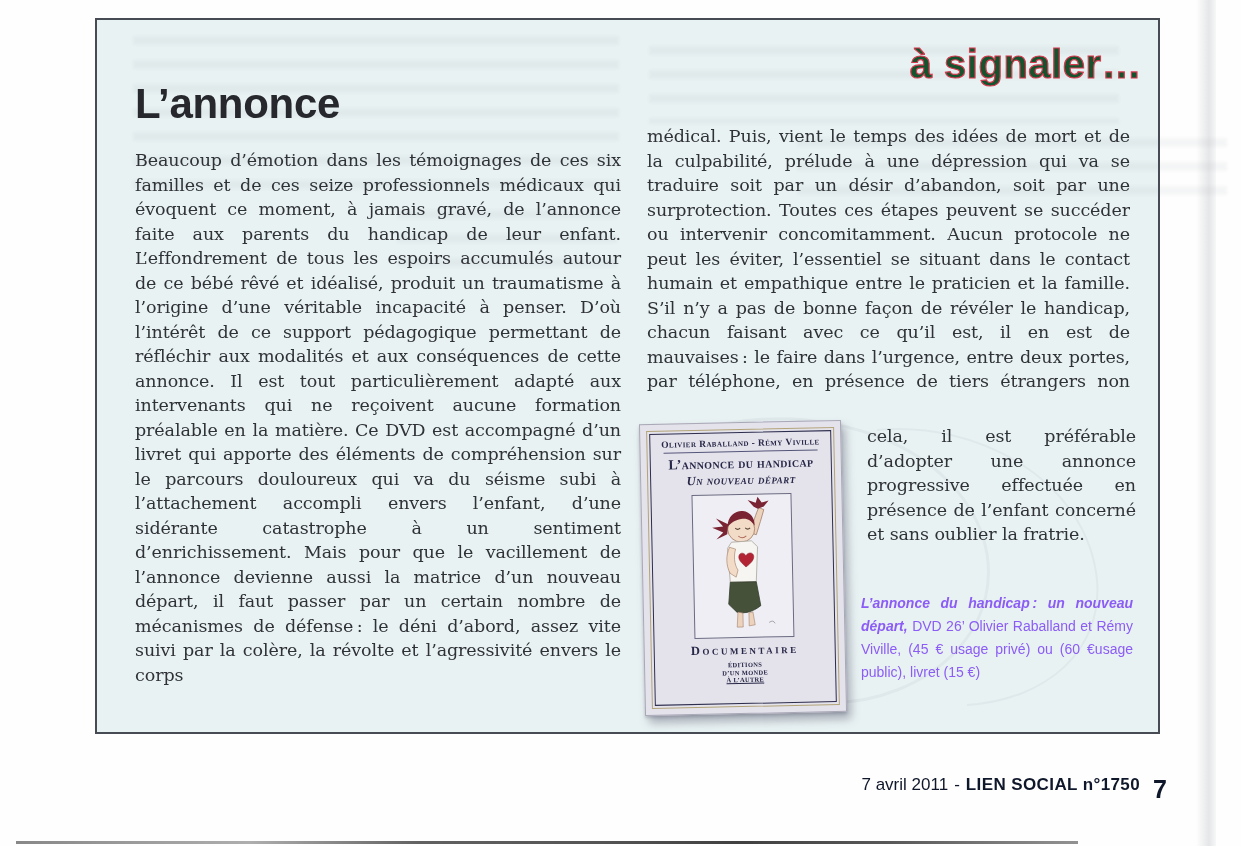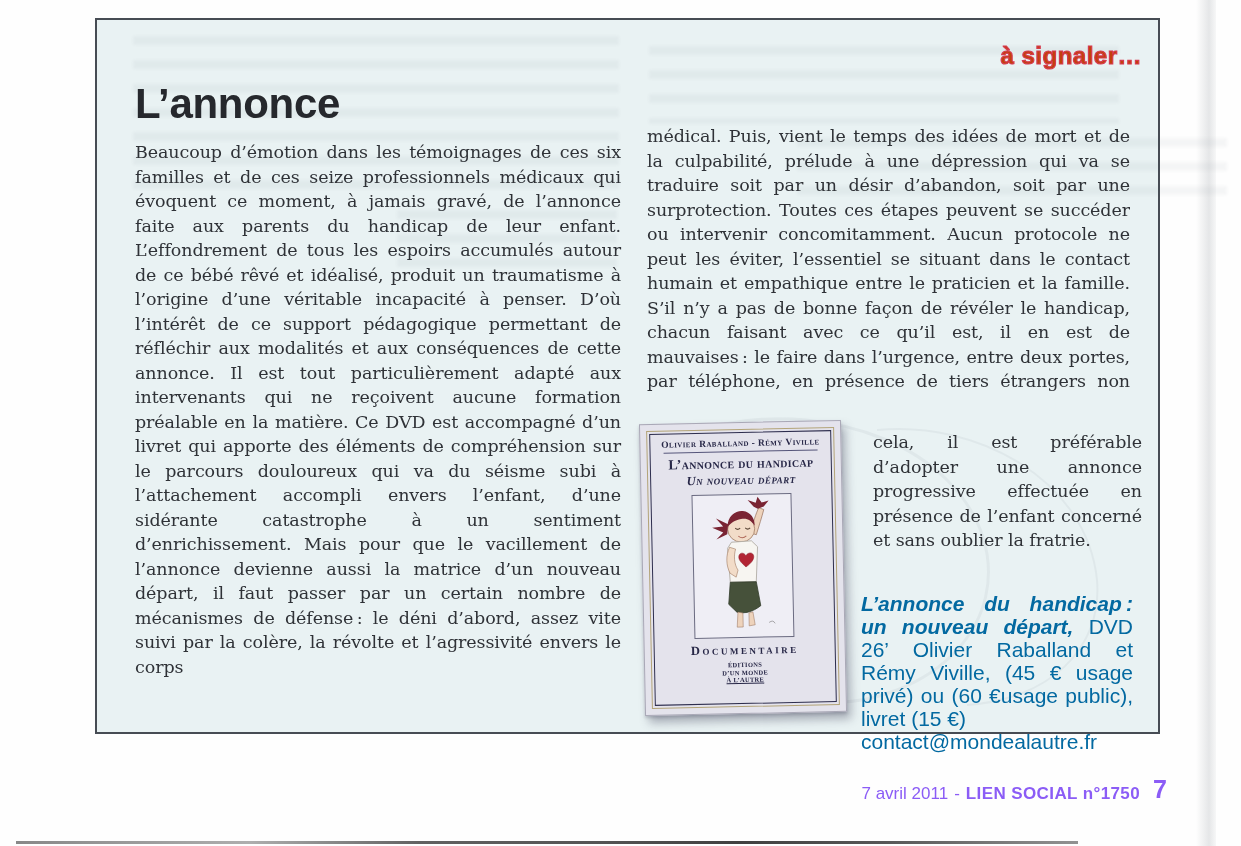--- a/index.html
+++ b/index.html
@@ -21,28 +21,28 @@
 
   
   .ghost{position:absolute;opacity:0.05;filter:blur(1.5px);pointer-events:none;
     background:repeating-linear-gradient(180deg,#56606d 0px,#56606d 9px,rgba(0,0,0,0) 9px,rgba(0,0,0,0) 24px);}
   .g1{left:36px;top:16px;width:486px;height:160px;}
   .g2{left:300px;top:190px;width:220px;height:60px;}
   .g3{left:552px;top:26px;width:470px;height:78px;}
   .g4{left:700px;top:118px;width:430px;height:70px;}
 
   .flag{position:absolute;top:22px;right:16px;z-index:2;
-    font-size:24px;font-weight:700;letter-spacing:.5px;
-    color:#c2410c;-webkit-text-stroke:1.2px #d63a4f;}
+    font-size:40px;font-weight:700;letter-spacing:.5px;
+    color:#14532d;-webkit-text-stroke:1.2px #d63a4f;}
 
   .col-left{position:absolute;left:38px;top:60px;width:486px;z-index:1;}
   .title{font-size:42px;line-height:48px;font-weight:700;color:#26282d;letter-spacing:-.3px;}
   .body-text{font-family:"DejaVu Serif",serif;font-size:17.5px;line-height:24.5px;
     letter-spacing:-.1px;text-align:justify;color:#2f3237;}
-  .col-left .body-text{margin-top:12px;}
+  .col-left .body-text{margin-top:20px;}
 
   .col-right{position:absolute;left:550px;top:104px;width:483px;z-index:1;}
   .right-top{max-height:271px;overflow:hidden;margin:0;}
   .lower{position:absolute;left:0;top:276px;width:483px;height:350px;}
 
   .sketch{position:absolute;left:-30px;top:-10px;opacity:.06;z-index:0;}
 
   
   .cover{position:absolute;left:-5px;top:22px;width:202px;height:292px;z-index:1;
     transform:rotate(-1.2deg);background:#e4e3ec;border:1px solid #a9a8b6;box-sizing:border-box;
@@ -51,29 +51,29 @@
     text-align:center;color:#272747;font-family:"Liberation Serif",serif;padding-top:5px;box-sizing:border-box;}
   .cover-authors{font-size:9.5px;font-weight:700;font-variant:small-caps;letter-spacing:.4px;}
   .cover-rule{width:86%;height:1px;background:#55557a;margin:3px auto 4px;}
   .cover-title{font-size:14px;font-weight:700;font-variant:small-caps;letter-spacing:.3px;}
   .cover-subtitle{font-size:12.5px;font-weight:700;font-style:italic;font-variant:small-caps;letter-spacing:.5px;margin-top:1px;}
   .cover-art{width:98px;height:142px;margin:6px auto 5px;border:1px solid #6a6a80;background:#efeef5;}
   .cover-genre{font-size:12.5px;font-weight:700;font-variant:small-caps;letter-spacing:2.5px;}
   .cover-pub{font-size:6.5px;font-weight:700;line-height:7.5px;margin-top:3px;text-transform:uppercase;letter-spacing:.3px;}
   .cover-pub .u{text-decoration:underline;}
 
-  .wrap-text{position:absolute;left:214px;top:18px;width:269px;z-index:1;margin:12px;}
+  .wrap-text{position:absolute;left:214px;top:18px;width:269px;z-index:1;margin:6px;}
 
   .caption{position:absolute;left:214px;top:192px;width:272px;z-index:1;
-    font-size:21px;line-height:23px;color:#0369a1;}
+    font-size:14px;line-height:23px;color:#8b5cf6;}
   .caption .cap-main{text-align:justify;margin:0 0 0 0;}
   .cap-bold{font-weight:700;font-style:italic;}
 
-  .footer{position:absolute;top:775px;right:74px;display:flex;align-items:flex-end;
-    font-size:17px;color:#8b5cf6;}
+  .footer{position:absolute;top:775px;right:74px;display:flex;align-items:flex-start;
+    font-size:17px;color:#0f172a;}
   .footer .dash{margin:0 6px;}
   .footer .journal{font-weight:700;letter-spacing:.4px;}
   .footer .pagenum{font-size:25px;font-weight:700;margin-left:13px;}
 </style>
 </head>
 <body>
 
 <div class="page">
 
   <div class="panel">
@@ -135,21 +135,20 @@
               <div>d’un monde</div>
               <div class="u">à l’autre</div>
             </div>
           </div>
         </div>
 
         <p class="body-text wrap-text">cela, il est préférable d’adopter une annonce progressive effectuée en présence de l’enfant concerné et sans oublier la fratrie.</p>
 
         <div class="caption">
           <p class="cap-main"><span class="cap-bold">L’annonce du handicap : un nouveau départ,</span><span> DVD 26’ Olivier Raballand et Rémy Viville, (45 € usage privé) ou (60 €usage public), livret (15 €)</span></p>
-          <div>contact@mondealautre.fr</div>
         </div>
 
       </div>
     </div>
   </div>
 
   <div class="footer">
     <span>7 avril 2011</span>
     <span class="dash">-</span>
     <span class="journal">LIEN SOCIAL n°1750</span>

